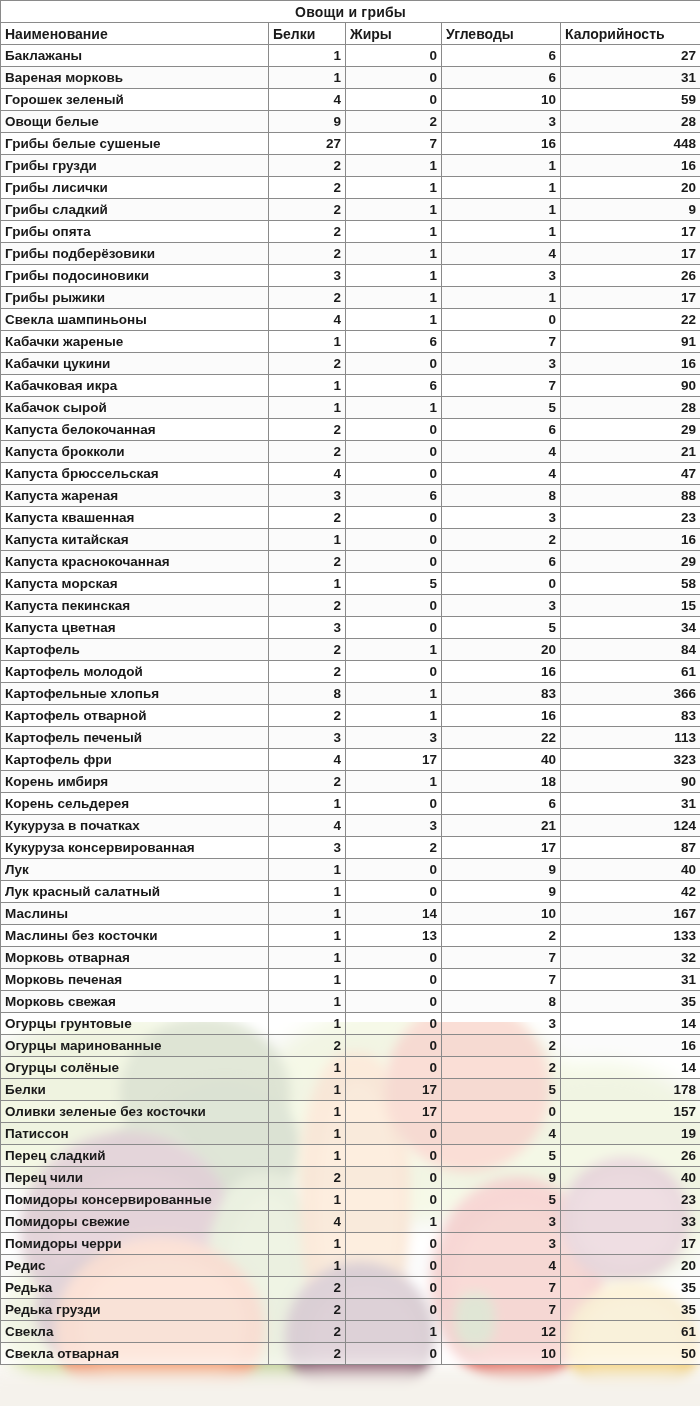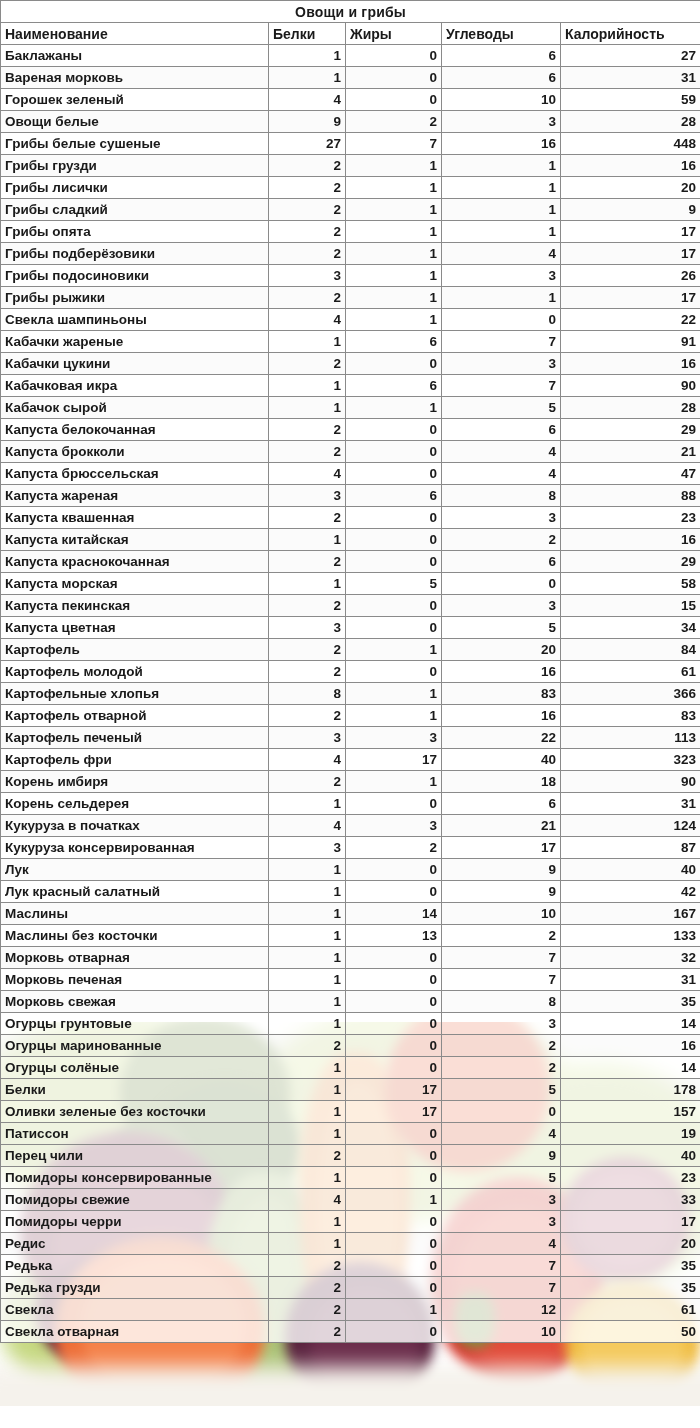--- a/index.html
+++ b/index.html
@@ -514,20 +514,27 @@
           <td class="num">0</td>
           <td class="num">157</td>
         </tr>
         <tr class="tint">
           <td class="name">Патиссон</td>
           <td class="num">1</td>
           <td class="num">0</td>
           <td class="num">4</td>
           <td class="num">19</td>
         </tr>
+        <tr>
+          <td class="name">Перец сладкий</td>
+          <td class="num">1</td>
+          <td class="num">0</td>
+          <td class="num">5</td>
+          <td class="num">26</td>
+        </tr>
         <tr class="tint">
           <td class="name">Перец чили</td>
           <td class="num">2</td>
           <td class="num">0</td>
           <td class="num">9</td>
           <td class="num">40</td>
         </tr>
         <tr>
           <td class="name">Помидоры консервированные</td>
           <td class="num">1</td>

